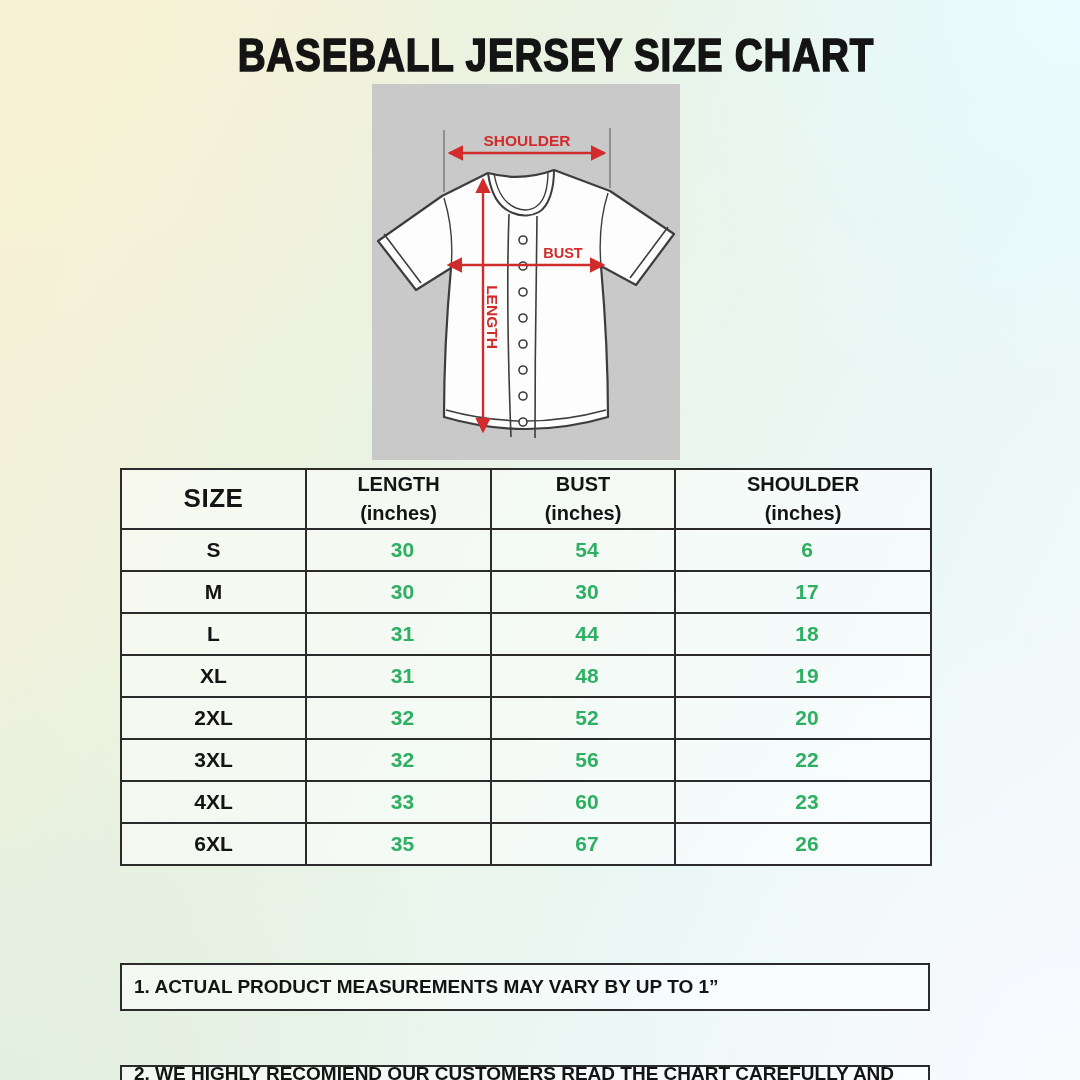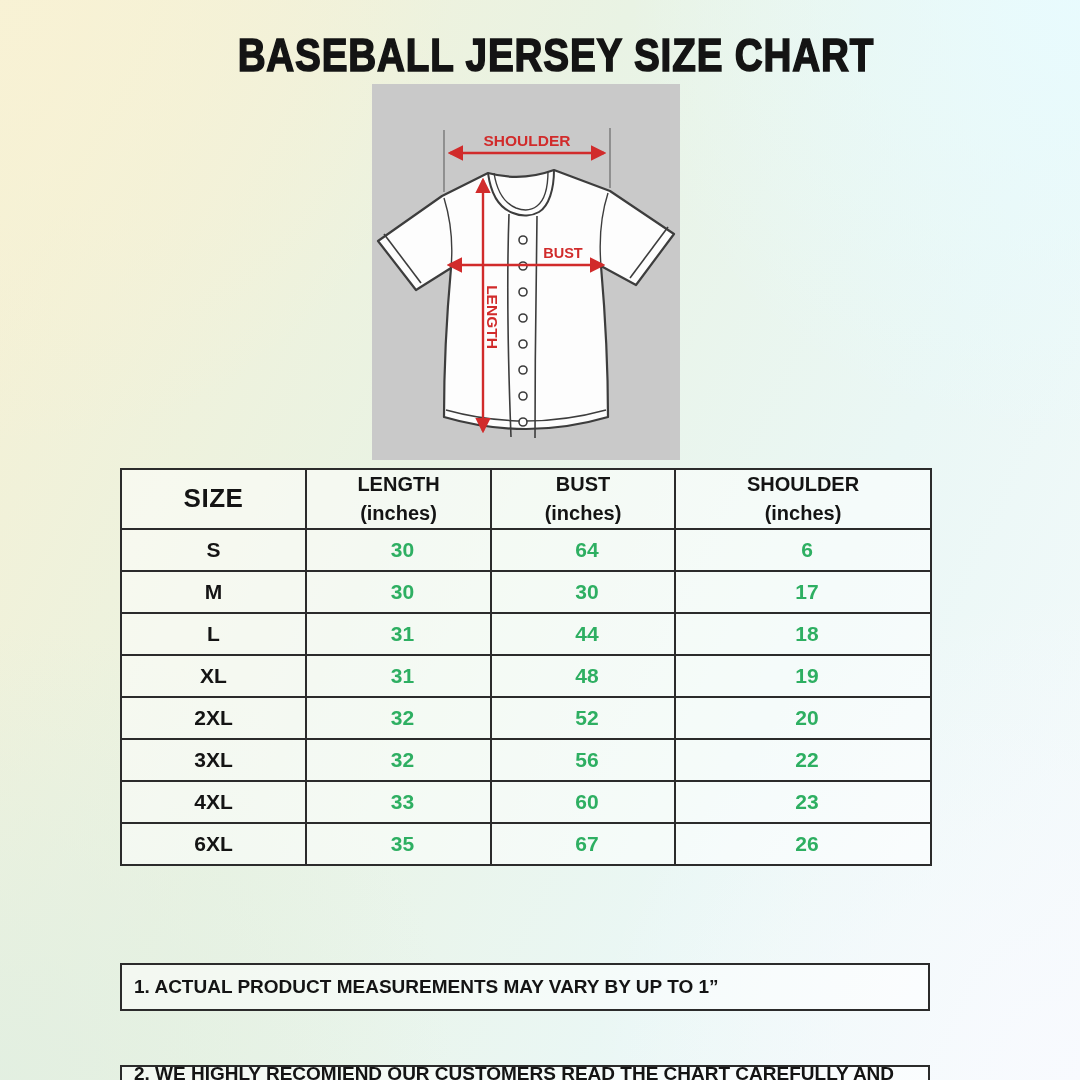--- a/index.html
+++ b/index.html
@@ -139,21 +139,21 @@
         <th class="size-h">SIZE</th>
         <th><span>LENGTH</span><br><span>(inches)</span></th>
         <th><span>BUST</span><br><span>(inches)</span></th>
         <th><span>SHOULDER</span><br><span>(inches)</span></th>
       </tr>
     </thead>
     <tbody>
       <tr>
         <td>S</td>
         <td class="val">30</td>
-        <td class="val">64</td>
+        <td class="val">54</td>
         <td class="val">6</td>
       </tr>
       <tr>
         <td>M</td>
         <td class="val">30</td>
         <td class="val">30</td>
         <td class="val">17</td>
       </tr>
       <tr>
         <td>L</td>

